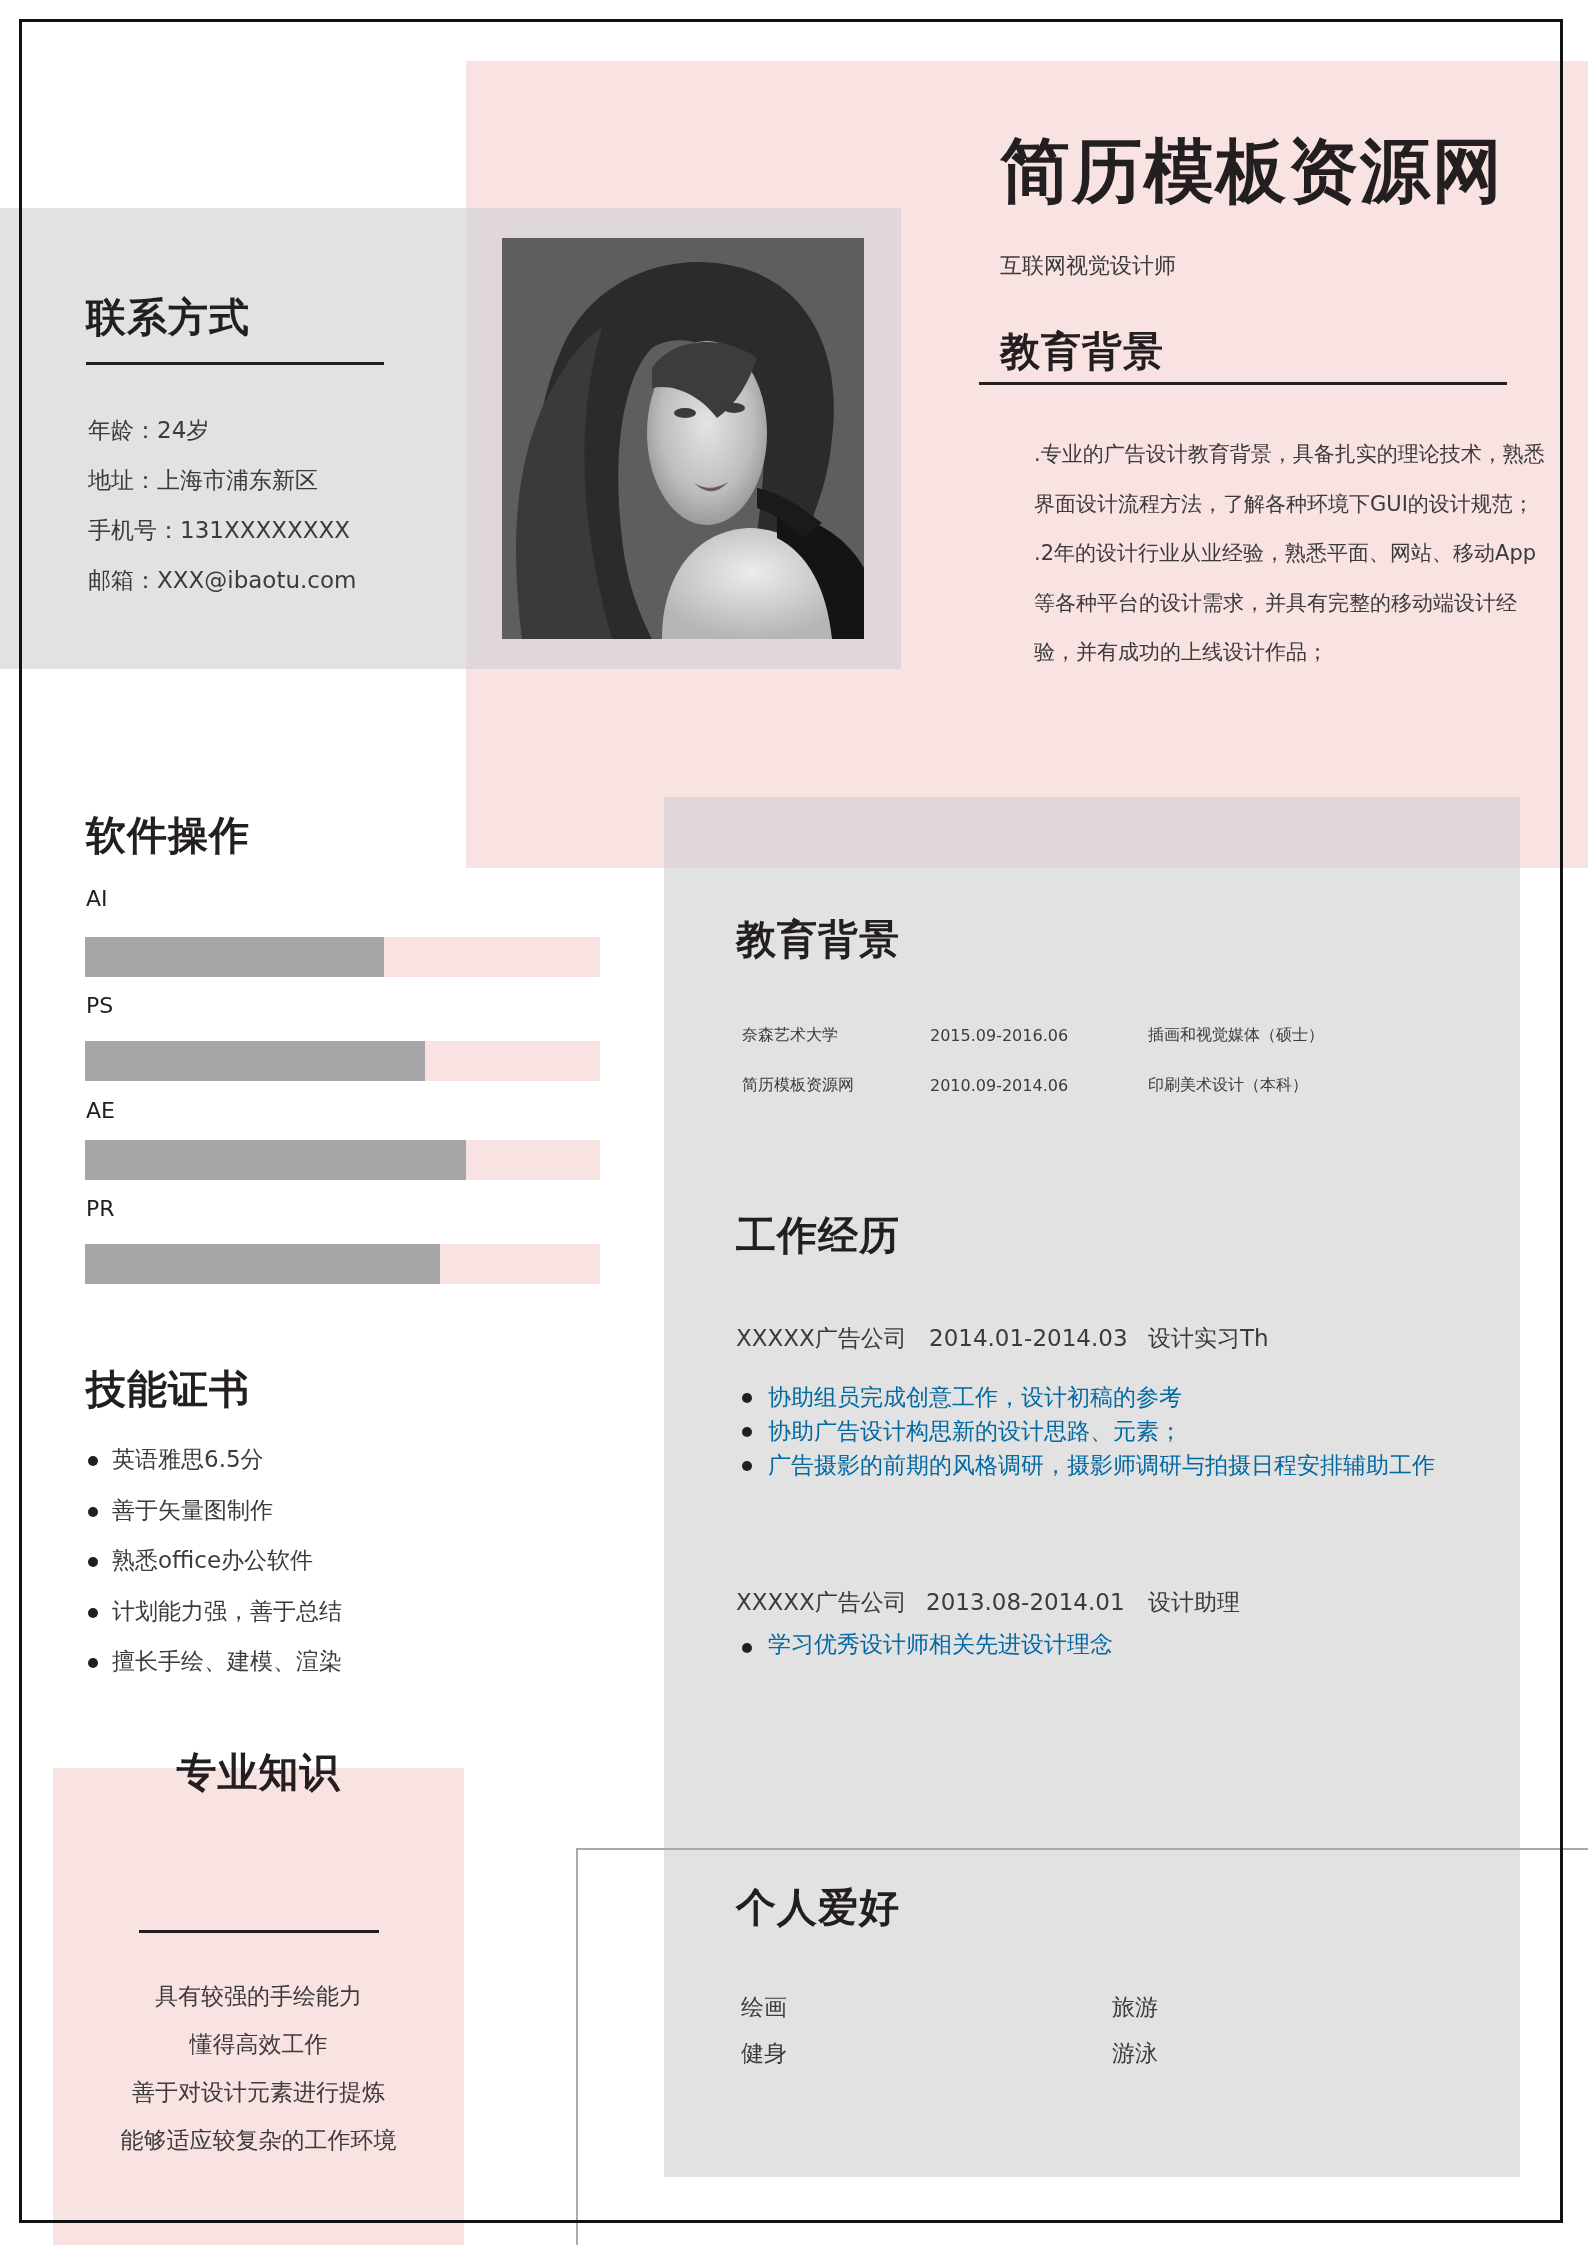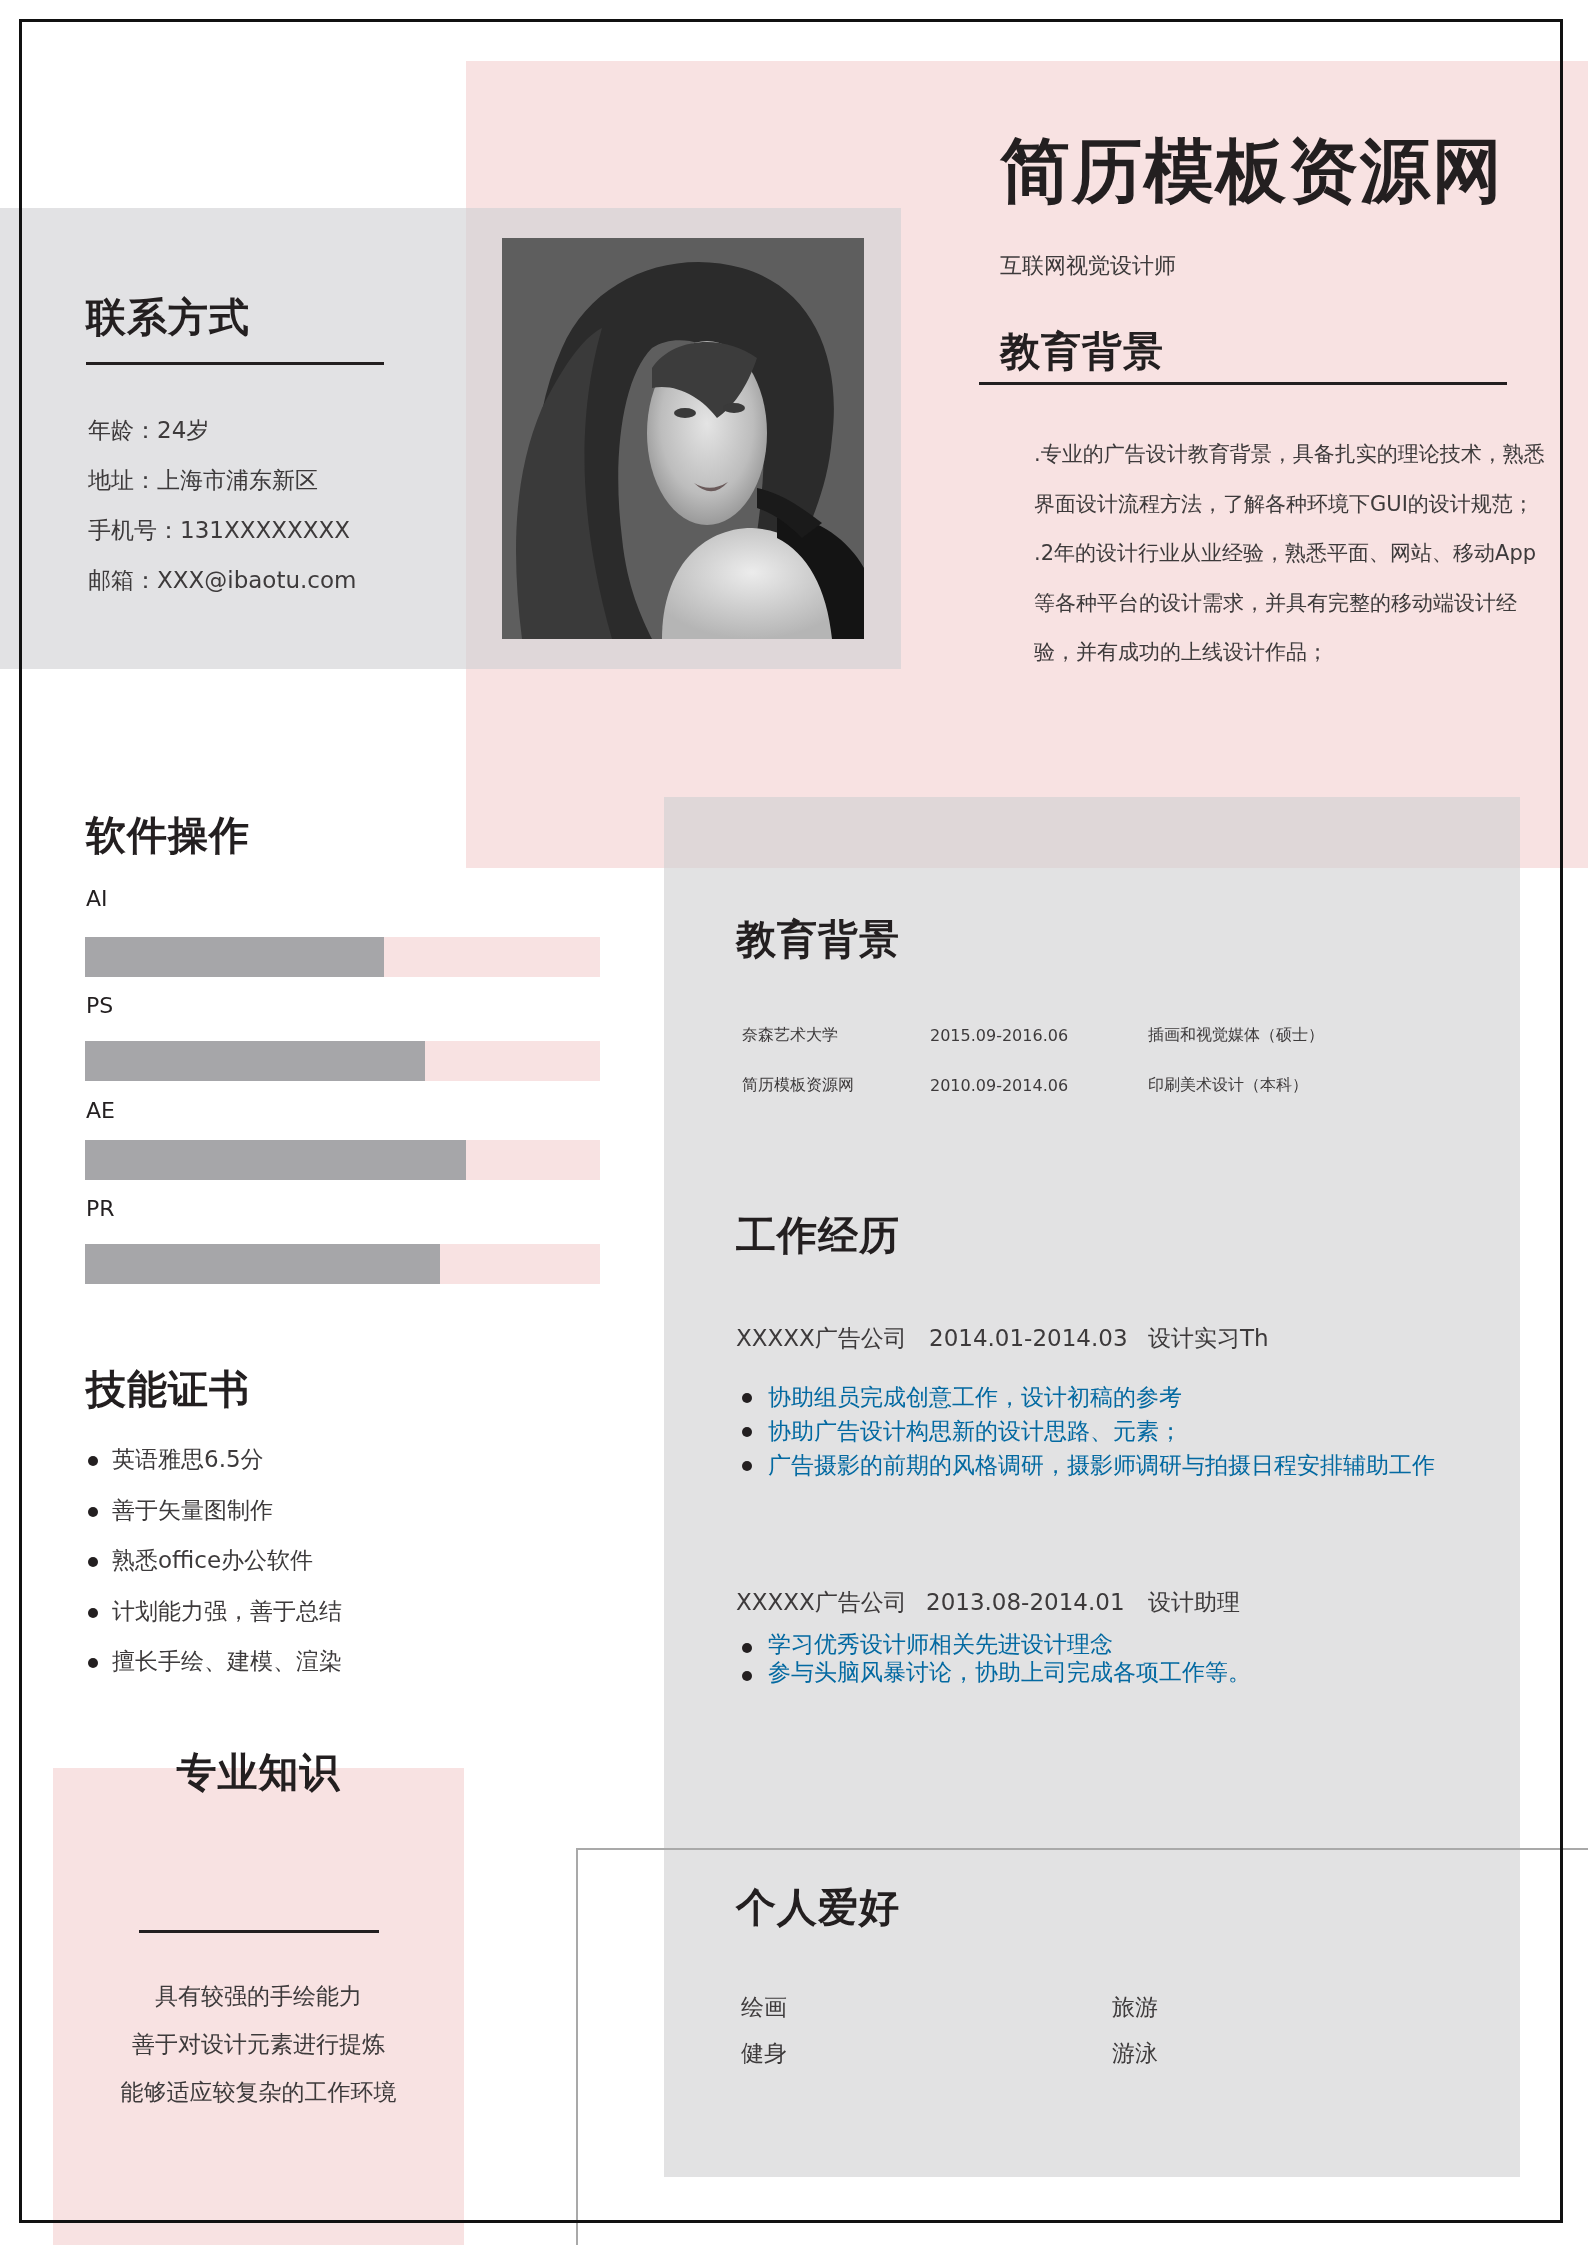--- a/index.html
+++ b/index.html
@@ -163,20 +163,21 @@
   <li>善于矢量图制作</li>
   <li>熟悉office办公软件</li>
   <li>计划能力强，善于总结</li>
   <li>擅长手绘、建模、渲染</li>
 </ul>
 
 <div class="abs h-sec pro-title">专业知识</div>
 <div class="abs rule pro-rule"></div>
 <div class="abs txt pro-list">
   <div>具有较强的手绘能力</div>
+  <div>懂得高效工作</div>
   <div>善于对设计元素进行提炼</div>
   <div>能够适应较复杂的工作环境</div>
 </div>
 
 <div class="abs h-sec edu-title">教育背景</div>
 <table class="abs edu-table">
   <tbody>
       <tr>
     <td class="c1">奈森艺术大学</td>
     <td class="c2">2015.09-2016.06</td>
@@ -199,21 +200,20 @@
   <li>协助组员完成创意工作，设计初稿的参考</li>
   <li>协助广告设计构思新的设计思路、元素；</li>
   <li>广告摄影的前期的风格调研，摄影师调研与拍摄日程安排辅助工作</li>
 </ul>
 
 <div class="abs job-head" style="left:736px;top:1587px;">
   <span style="width:190px;">XXXXX广告公司</span><span style="width:222px;">2013.08-2014.01</span><span>设计助理</span>
 </div>
 <ul class="abs job-bullets job2-bullets">
   <li>学习优秀设计师相关先进设计理念</li>
-  <li>参与头脑风暴讨论，协助上司完成各项工作等。</li>
 </ul>
 
 <div class="abs h-sec hobby-title">个人爱好</div>
 <div class="abs hobby-grid">
   <div>绘画</div>
   <div>旅游</div>
   <div>健身</div>
   <div>游泳</div>
 </div>
 

